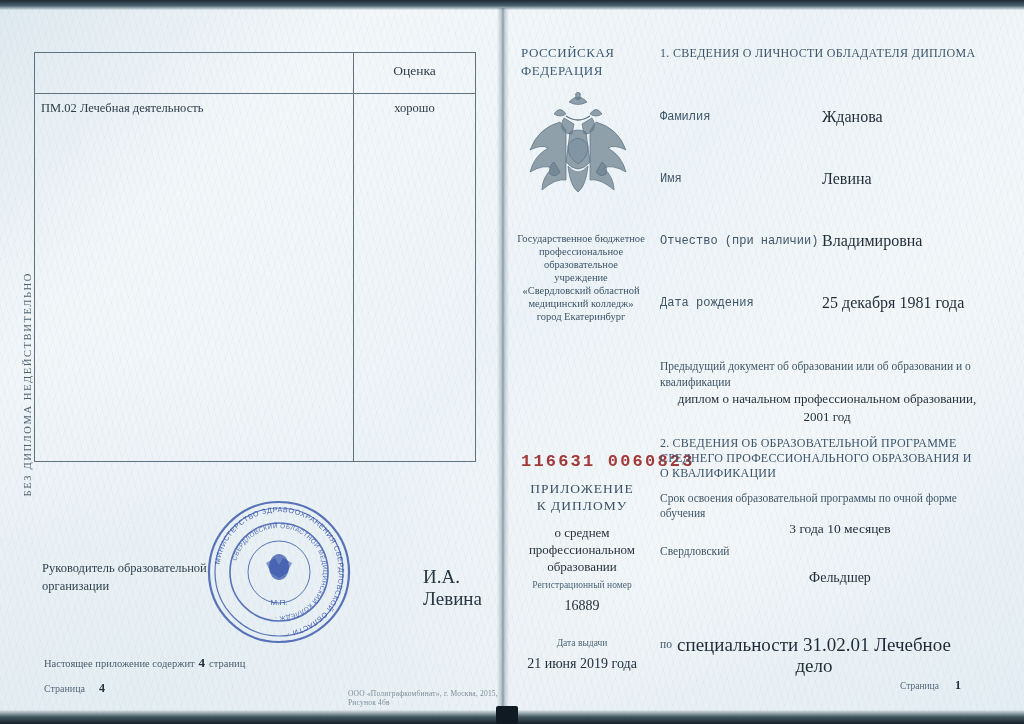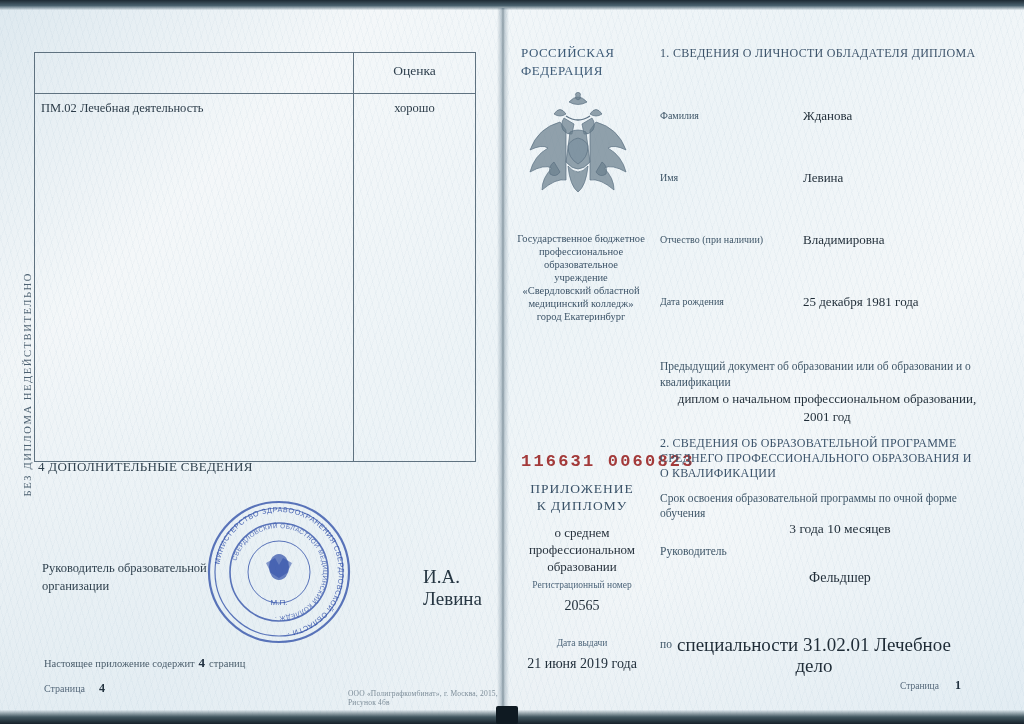--- a/index.html
+++ b/index.html
@@ -281,27 +281,29 @@
 
   .sec1-title {
     position: absolute;
     left: 660px; top: 46px;
     font-size: 12px;
     letter-spacing: 0.3px;
     color: #3c536a;
   }
   .field-label {
     position: absolute;
-    font-size: 10px;
+    font-size: 12px;
     color: #3f5668;
+    font-family: Liberation Mono, monospace;
   }
   .field-value {
     position: absolute;
-    font-size: 13px;
+    font-size: 16px;
     color: #1f2c37;
+    margin-left: 19px;
   }
 
   .prev-doc-label {
     position: absolute;
     left: 660px; top: 358px;
     width: 320px;
     font-size: 11.5px;
     line-height: 16px;
     color: #3f5668;
   }
@@ -397,21 +399,20 @@
     <div class="side-vertical side-left">БЕЗ ДИПЛОМА НЕДЕЙСТВИТЕЛЬНО</div>
 
     <div class="table-box">
       <div class="table-head"></div>
       <div class="table-divider"></div>
       <div class="th-right">Оценка</div>
       <div class="row-cell-left">ПМ.02 Лечебная деятельность</div>
       <div class="row-cell-right">хорошо</div>
     </div>
 
-    <div class="section-4">4 ДОПОЛНИТЕЛЬНЫЕ СВЕДЕНИЯ</div>
 
     <div class="signer-label">Руководитель образовательной организации</div>
     <div class="signer-name">И.А. Левина</div>
 
     <div class="stamp">
       <svg width="150" height="150" viewBox="0 0 150 150">
         <defs>
           <path id="arcOuter" d="M 75,75 m -60,0 a 60,60 0 1,1 120,0 a 60,60 0 1,1 -120,0"></path>
           <path id="arcInner" d="M 75,75 m -44,0 a 44,44 0 1,1 88,0 a 44,44 0 1,1 -88,0"></path>
         </defs>
@@ -497,21 +498,21 @@
 
   <div class="serial">116631  0060823</div>
 
   <div class="annex">
     <div class="big">ПРИЛОЖЕНИЕ</div>
     <div class="big">К ДИПЛОМУ</div>
     <div class="mid">о среднем профессиональном образовании</div>
   </div>
 
   <div class="reg-label">Регистрационный номер</div>
-  <div class="reg-value">20565</div>
+  <div class="reg-value">16889</div>
 
   <div class="issue-label">Дата выдачи</div>
   <div class="issue-value">21 июня 2019 года</div>
 
   <div class="sec1-title">1. СВЕДЕНИЯ О ЛИЧНОСТИ ОБЛАДАТЕЛЯ ДИПЛОМА</div>
 
   <div class="field-label" style="left:660px; top:110px;">Фамилия</div>
   <div class="field-value" style="left:803px; top:108px;">Жданова</div>
 
   <div class="field-label" style="left:660px; top:172px;">Имя</div>
@@ -524,21 +525,21 @@
   <div class="field-value" style="left:803px; top:294px;">25 декабря 1981 года</div>
 
   <div class="prev-doc-label">Предыдущий документ об образовании или об образовании и о квалификации</div>
   <div class="prev-doc-value">диплом о начальном профессиональном образовании, 2001 год</div>
 
   <div class="sec2-title">2. СВЕДЕНИЯ ОБ ОБРАЗОВАТЕЛЬНОЙ ПРОГРАММЕ СРЕДНЕГО ПРОФЕССИОНАЛЬНОГО ОБРАЗОВАНИЯ И О КВАЛИФИКАЦИИ</div>
 
   <div class="term-label">Срок освоения образовательной программы по очной форме обучения</div>
   <div class="term-value">3 года 10 месяцев</div>
 
-  <div class="qual-label">Руководитель</div>
+  <div class="qual-label">Свердловский</div>
   <div class="qual-value">Фельдшер</div>
 
   <div class="spec-label">по</div>
   <div class="spec-value">специальности 31.02.01 Лечебное дело</div>
 
   <div class="page-num-right">
     <span>Страница</span><b>1</b>
   </div>
 
 </div>

